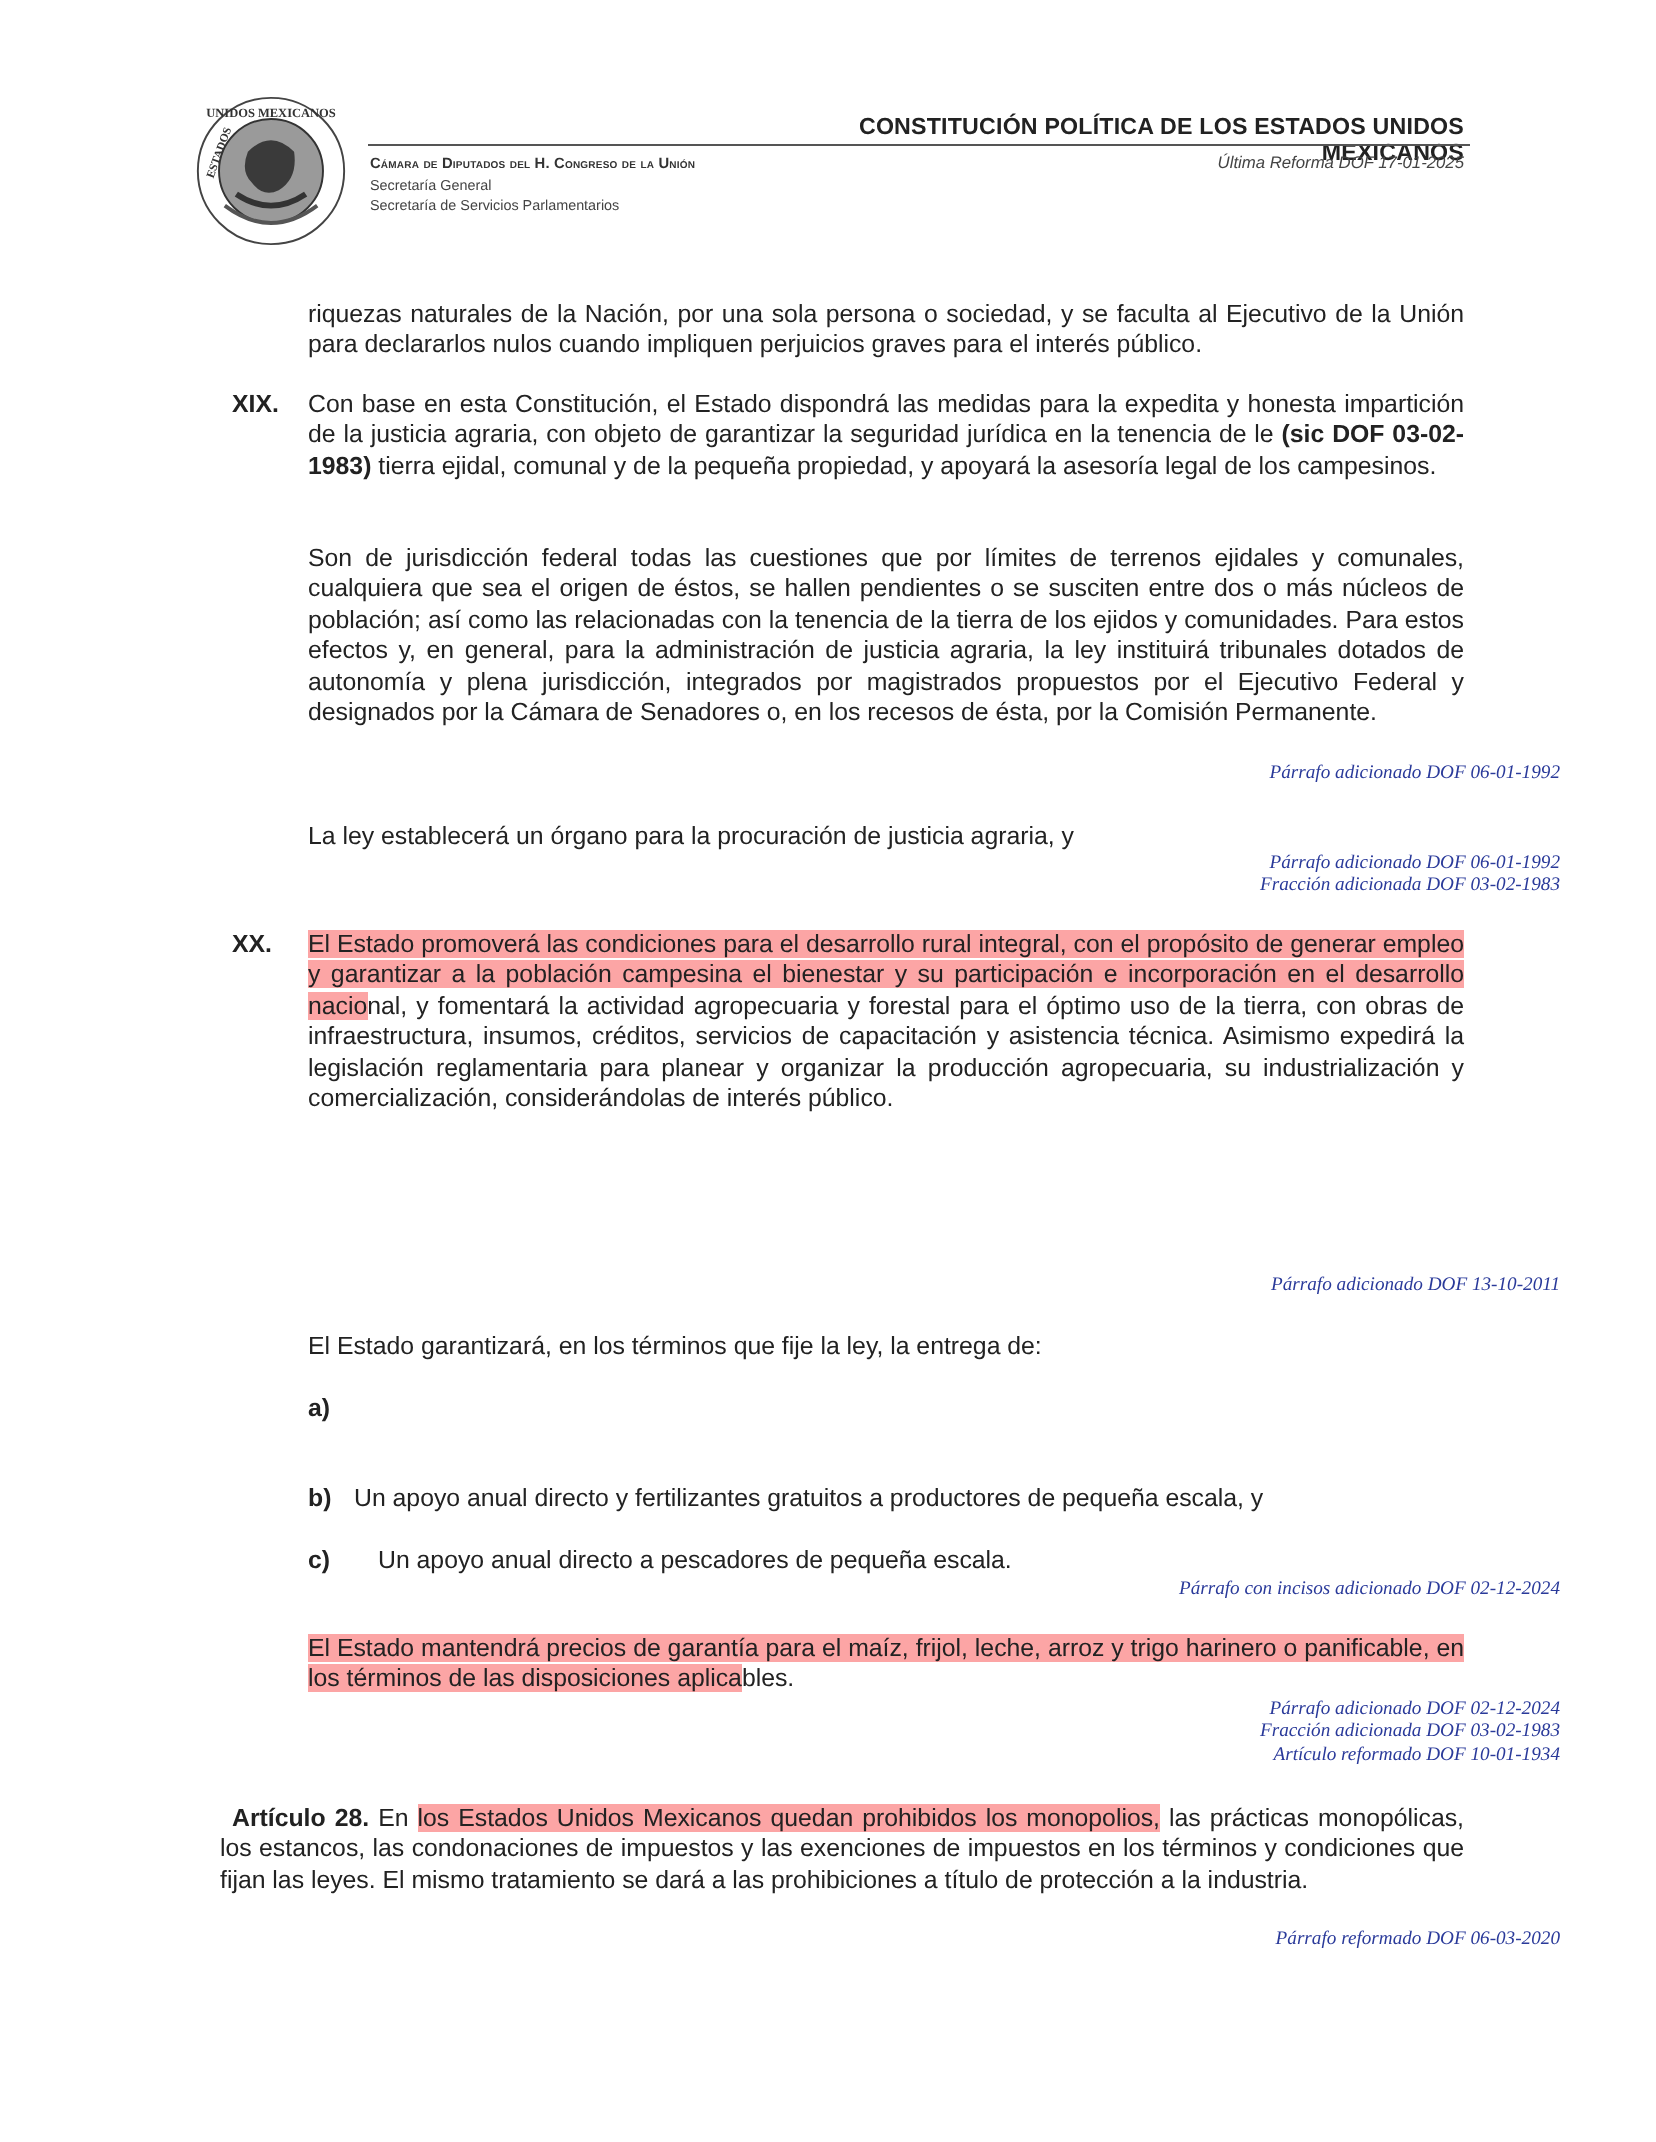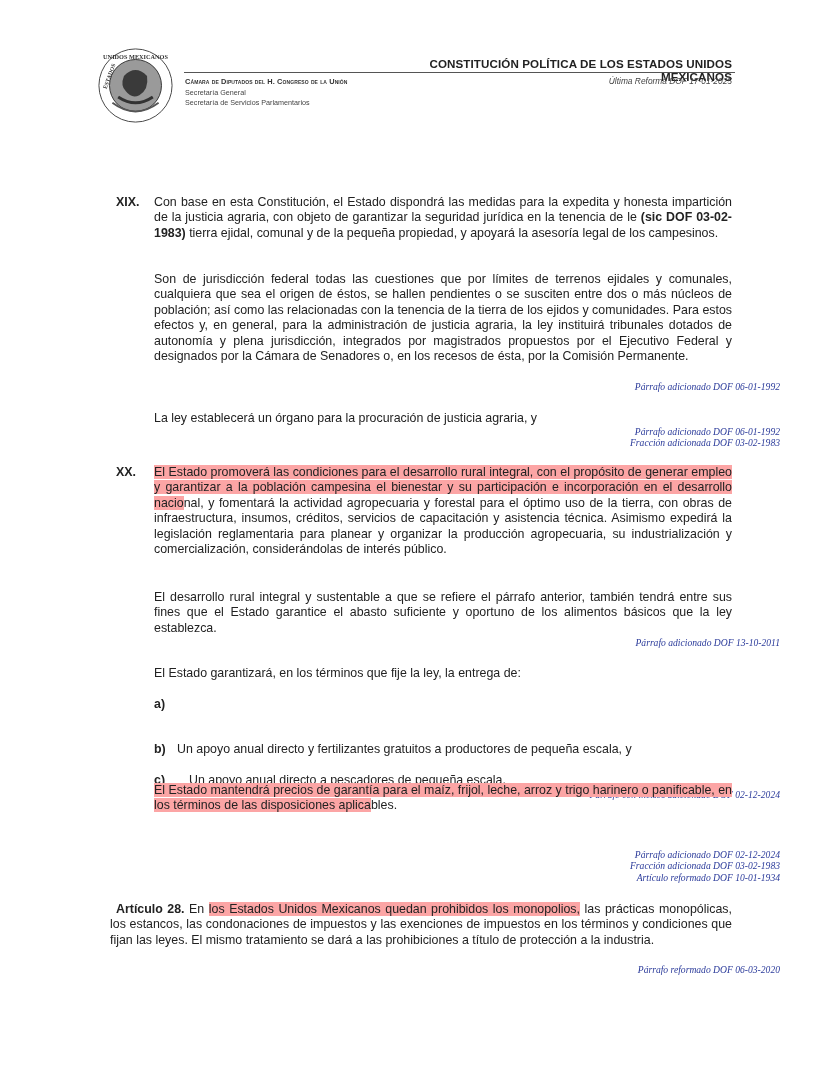--- a/index.html
+++ b/index.html
@@ -39,49 +39,49 @@
     <text x="10" y="44" font-size="6" fill="#333" font-family="Liberation Serif, serif" font-weight="bold" transform="rotate(-70 10 44)">ESTADOS</text>
   </svg>
 
   <div class="doc-title">CONSTITUCIÓN POLÍTICA DE LOS ESTADOS UNIDOS MEXICANOS</div>
   <div class="header-rule"></div>
   <div class="camara">Cámara de Diputados del H. Congreso de la Unión</div>
   <div class="sec-general">Secretaría General</div>
   <div class="sec-servicios">Secretaría de Servicios Parlamentarios</div>
   <div class="ultima-reforma">Última Reforma DOF 17-01-2025</div>
 
+  <div class="para" style="left:154px; top:150px; width:578px;">riquezas naturales de la Nación, por una sola persona o sociedad, y se faculta al Ejecutivo de la Unión para declararlos nulos cuando impliquen perjuicios graves para el interés público.</div>
 
   <div class="num" style="left:116px; top:195px;">XIX.</div>
   <div class="para" style="left:154px; top:195px; width:578px;"><span>Con base en esta Constitución, el Estado dispondrá las medidas para la expedita y honesta impartición de la justicia agraria, con objeto de garantizar la seguridad jurídica en la tenencia de le </span><b>(sic DOF 03-02-1983)</b><span> tierra ejidal, comunal y de la pequeña propiedad, y apoyará la asesoría legal de los campesinos.</span></div>
 
   <div class="para" style="left:154px; top:272px; width:578px;">Son de jurisdicción federal todas las cuestiones que por límites de terrenos ejidales y comunales, cualquiera que sea el origen de éstos, se hallen pendientes o se susciten entre dos o más núcleos de población; así como las relacionadas con la tenencia de la tierra de los ejidos y comunidades. Para estos efectos y, en general, para la administración de justicia agraria, la ley instituirá tribunales dotados de autonomía y plena jurisdicción, integrados por magistrados propuestos por el Ejecutivo Federal y designados por la Cámara de Senadores o, en los recesos de ésta, por la Comisión Permanente.</div>
   <div class="note" style="top:381px;">Párrafo adicionado DOF 06-01-1992</div>
 
   <div class="para single" style="left:154px; top:411px; width:578px;">La ley establecerá un órgano para la procuración de justicia agraria, y</div>
   <div class="note" style="top:426px;">Párrafo adicionado DOF 06-01-1992</div>
   <div class="note" style="top:437px;">Fracción adicionada DOF 03-02-1983</div>
 
   <div class="num" style="left:116px; top:465px;">XX.</div>
   <div class="para" style="left:154px; top:465px; width:578px;"><span class="hl">El Estado promoverá las condiciones para el desarrollo rural integral, con el propósito de generar empleo y garantizar a la población campesina el bienestar y su participación e incorporación en el desarrollo nacio</span><span>nal, y fomentará la actividad agropecuaria y forestal para el óptimo uso de la tierra, con obras de infraestructura, insumos, créditos, servicios de capacitación y asistencia técnica. Asimismo expedirá la legislación reglamentaria para planear y organizar la producción agropecuaria, su industrialización y comercialización, considerándolas de interés público.</span></div>
 
-  <div class="para" style="left:154px; top:590px; width:578px;">El desarrollo rural integral y sustentable a que se refiere el párrafo anterior, también tendrá entre sus fines que el Estado garantice el abasto suficiente y oportuno de los alimentos básicos que la ley establezca.</div>
   <div class="note" style="top:637px;">Párrafo adicionado DOF 13-10-2011</div>
 
   <div class="para single" style="left:154px; top:666px; width:578px;">El Estado garantizará, en los términos que fije la ley, la entrega de:</div>
 
   <div class="num" style="left:154px; top:697px;">a)</div>
 
   <div class="num" style="left:154px; top:742px;">b)</div>
   <div class="para single" style="left:177px; top:742px; width:555px;">Un apoyo anual directo y fertilizantes gratuitos a productores de pequeña escala, y</div>
 
   <div class="num" style="left:154px; top:773px;">c)</div>
   <div class="para single" style="left:177px; top:773px; width:555px;margin-left:12px;">Un apoyo anual directo a pescadores de pequeña escala.</div>
   <div class="note" style="top:789px;">Párrafo con incisos adicionado DOF 02-12-2024</div>
 
-  <div class="para" style="left:154px; top:783px; width:578px;"><span class="hl">El Estado mantendrá precios de garantía para el maíz, frijol, leche, arroz y trigo harinero o panificable, en los términos de las disposiciones aplica</span><span>bles.</span></div>
+  <div class="para" style="left:154px; top:817px; width:578px;"><span class="hl">El Estado mantendrá precios de garantía para el maíz, frijol, leche, arroz y trigo harinero o panificable, en los términos de las disposiciones aplica</span><span>bles.</span></div>
   <div class="note" style="top:849px;">Párrafo adicionado DOF 02-12-2024</div>
   <div class="note" style="top:860px;">Fracción adicionada DOF 03-02-1983</div>
   <div class="note" style="top:872px;">Artículo reformado DOF 10-01-1934</div>
 
   <div class="para" style="left:110px; top:902px; width:622px; text-indent:6px;"><b>Artículo 28.</b><span> En </span><span class="hl">los Estados Unidos Mexicanos quedan prohibidos los monopolios,</span><span> las prácticas monopólicas, los estancos, las condonaciones de impuestos y las exenciones de impuestos en los términos y condiciones que fijan las leyes. El mismo tratamiento se dará a las prohibiciones a título de protección a la industria.</span></div>
   <div class="note" style="top:964px;">Párrafo reformado DOF 06-03-2020</div>
 
 </div>
 
 </body></html>

